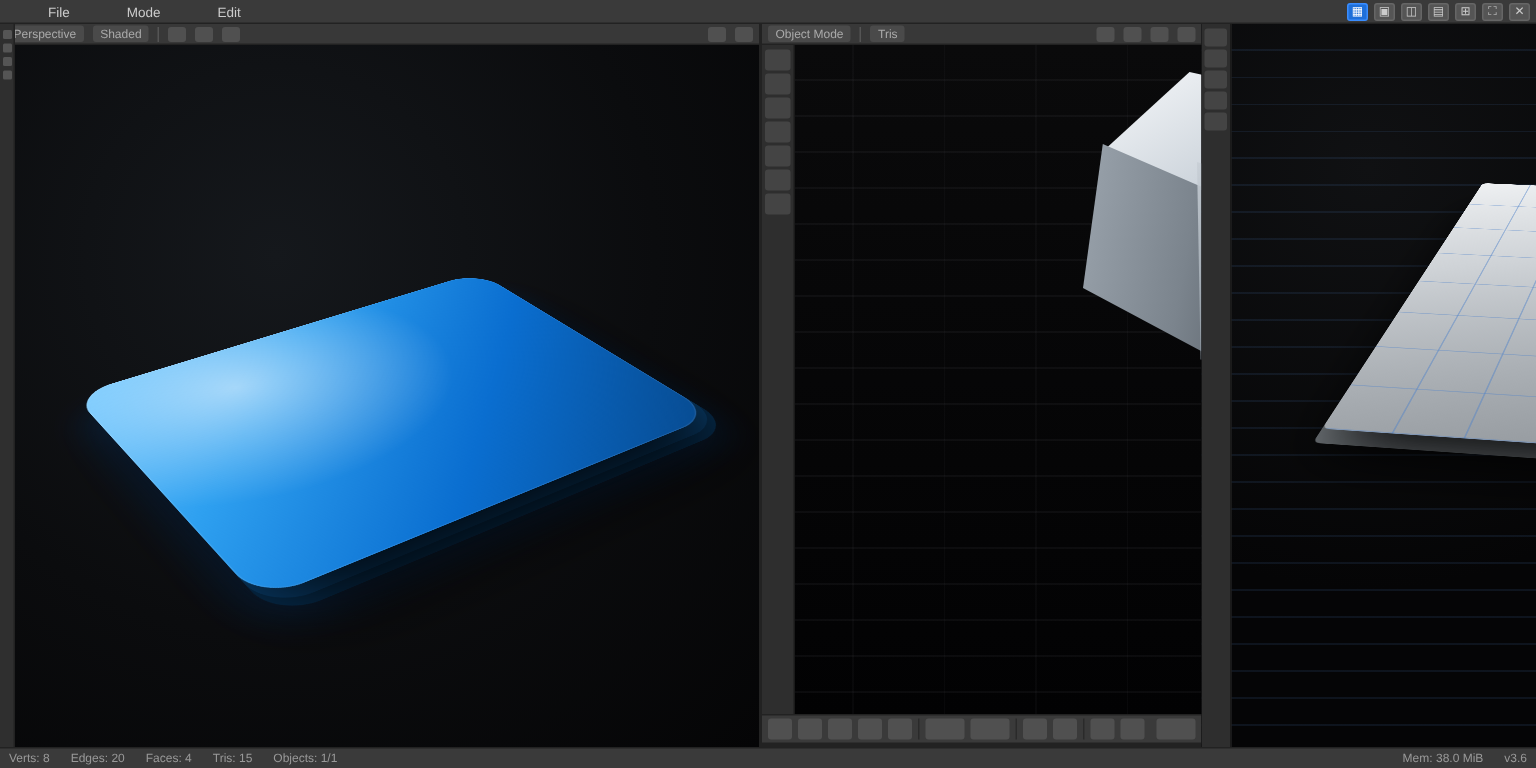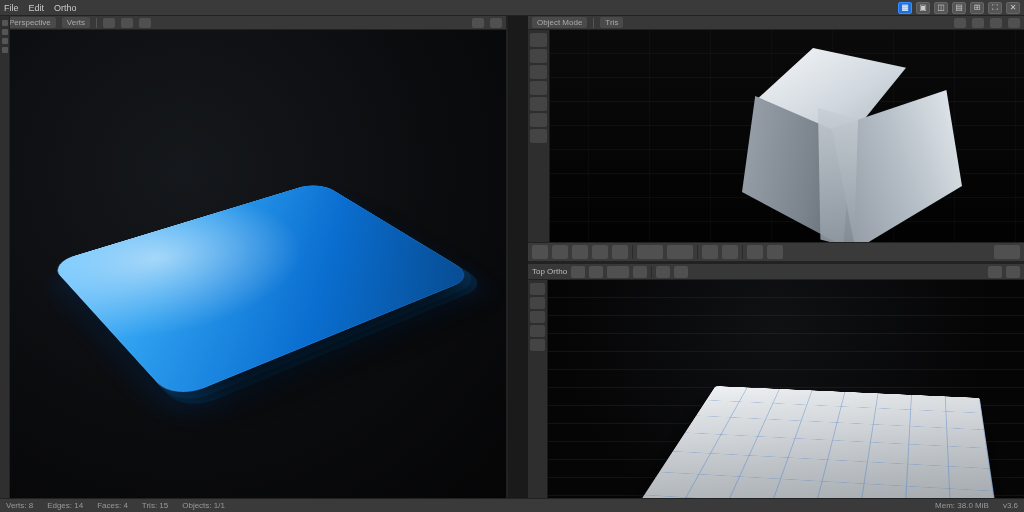--- a/index.html
+++ b/index.html
@@ -1,30 +1,30 @@
 <!DOCTYPE html>
 <html><head>
 <meta charset="utf-8">
 <style>
   * { box-sizing: border-box; margin: 0; padding: 0; }
   html, body { width: 1024px; height: 512px; overflow: hidden; background: #1a1a1a; font-family: sans-serif; font-size: 9px; color: #bbb; }
   .app { display: flex; flex-direction: column; width: 100%; height: 100%; }
 
   
   .header { height: 16px; background: #3a3a3a; border-bottom: 1px solid #222; display: flex; align-items: center; padding: 0 4px; gap: 10px; }
-  .header .menu-item { color: #ccc; cursor: pointer; }
+  .header .menu-item { color: #ccc; cursor: pointer; margin-left: 28px; }
   .header .spacer { flex: 1; }
   .header .topright { display: flex; gap: 4px; align-items: center; }
   .hicon { width: 14px; height: 12px; background: #555; border: 1px solid #666; border-radius: 2px; display: flex; align-items: center; justify-content: center; font-size: 8px; color: #ccc; cursor: pointer; }
   .hicon.blue { background: #1e6fd9; border-color: #3a8dff; color: #fff; }
 
   
-  .main { flex: 1; display: flex; min-height: 0; gap: 20px; }
+  .main { flex: 1; display: flex; min-height: 0; }
   .panel-left { flex: 0 0 508px; display: flex; flex-direction: column; border-right: 2px solid #222; }
-  .panel-right { flex: 1; display: flex; flex-direction: column; }
+  .panel-right { flex: 1; display: flex; }
 
   
   .left-strip { position: absolute; left: 0; top: 16px; bottom: 14px; width: 10px; background: #2f2f2f; border-right: 1px solid #222; display: flex; flex-direction: column; gap: 3px; padding-top: 4px; align-items: center; }
   .strip-dot { width: 6px; height: 6px; background: #555; border-radius: 1px; }
 
   
   .viewport { position: relative; flex: 1; background: radial-gradient(circle at 35% 30%, #15181c 0%, #0b0c0e 55%, #050506 100%); overflow: hidden; }
   .viewport-header { height: 14px; background: #383838; border-bottom: 1px solid #222; display: flex; align-items: center; padding: 0 4px; gap: 6px; font-size: 8px; color: #aaa; }
   .vh-tab { padding: 1px 5px; background: #4a4a4a; border-radius: 2px; cursor: pointer; }
   .vh-sep { width: 1px; height: 10px; background: #555; }
@@ -103,22 +103,22 @@
   .footer { height: 14px; background: #3a3a3a; border-top: 1px solid #222; display: flex; align-items: center; gap: 14px; padding: 0 6px; font-size: 8px; color: #999; }
   .footer .fitem { white-space: nowrap; text-align: right; }
 </style>
 </head>
 <body>
 
 <div class="app">
 
   <div class="header">
     <span class="menu-item">File</span>
+    <span class="menu-item">Mode</span>
     <span class="menu-item">Edit</span>
-    <span class="menu-item">Ortho</span>
     <span class="spacer"></span>
     <div class="topright">
       <div class="hicon blue">▦</div>
       <div class="hicon">▣</div>
       <div class="hicon">◫</div>
       <div class="hicon">▤</div>
       <div class="hicon">⊞</div>
       <div class="hicon">⛶</div>
       <div class="hicon">✕</div>
     </div>
@@ -129,21 +129,21 @@
     <div class="left-strip">
       <div class="strip-dot"></div>
       <div class="strip-dot"></div>
       <div class="strip-dot"></div>
       <div class="strip-dot"></div>
     </div>
 
     <div class="panel-left">
       <div class="viewport-header">
         <span class="vh-tab">Perspective</span>
-        <span class="vh-tab">Verts</span>
+        <span class="vh-tab">Shaded</span>
         <span class="vh-sep"></span>
         <span class="vh-icon"></span>
         <span class="vh-icon"></span>
         <span class="vh-icon"></span>
         <span style="flex:1"></span>
         <span class="vh-icon"></span>
         <span class="vh-icon"></span>
       </div>
       <div class="viewport" style="margin-left:10px;">
         <div class="blue-slab-wrap">
@@ -197,54 +197,41 @@
           <div class="tb"></div>
           <div class="tb sep"></div>
           <div class="tb"></div>
           <div class="tb"></div>
           <span style="flex:1"></span>
           <div class="tb wide"></div>
         </div>
       </div>
 
       <div class="right-bottom">
-        <div class="rb-header">
-          <span class="label">Top Ortho</span>
-          <div class="tb"></div>
-          <div class="tb"></div>
-          <div class="tb wide"></div>
-          <div class="tb"></div>
-          <div class="tb" style="width:1px;background:#2a2a2a;"></div>
-          <div class="tb"></div>
-          <div class="tb"></div>
-          <span style="flex:1"></span>
-          <div class="tb"></div>
-          <div class="tb"></div>
-        </div>
         <div class="rb-view">
           <div class="horizon-lines"></div>
           <div class="rb-sidebar">
             <div class="sb"></div>
             <div class="sb"></div>
             <div class="sb"></div>
             <div class="sb"></div>
             <div class="sb"></div>
           </div>
           <div class="plane-wrap">
             <div class="plane"></div>
           </div>
         </div>
       </div>
 
     </div>
   </div>
 
   <div class="footer">
     <span class="fitem">Verts: 8</span>
-    <span class="fitem">Edges: 14</span>
+    <span class="fitem">Edges: 20</span>
     <span class="fitem">Faces: 4</span>
     <span class="fitem">Tris: 15</span>
     <span class="fitem">Objects: 1/1</span>
     <span style="flex:1"></span>
     <span class="fitem">Mem: 38.0 MiB</span>
     <span class="fitem">v3.6</span>
   </div>
 
 </div>
 

